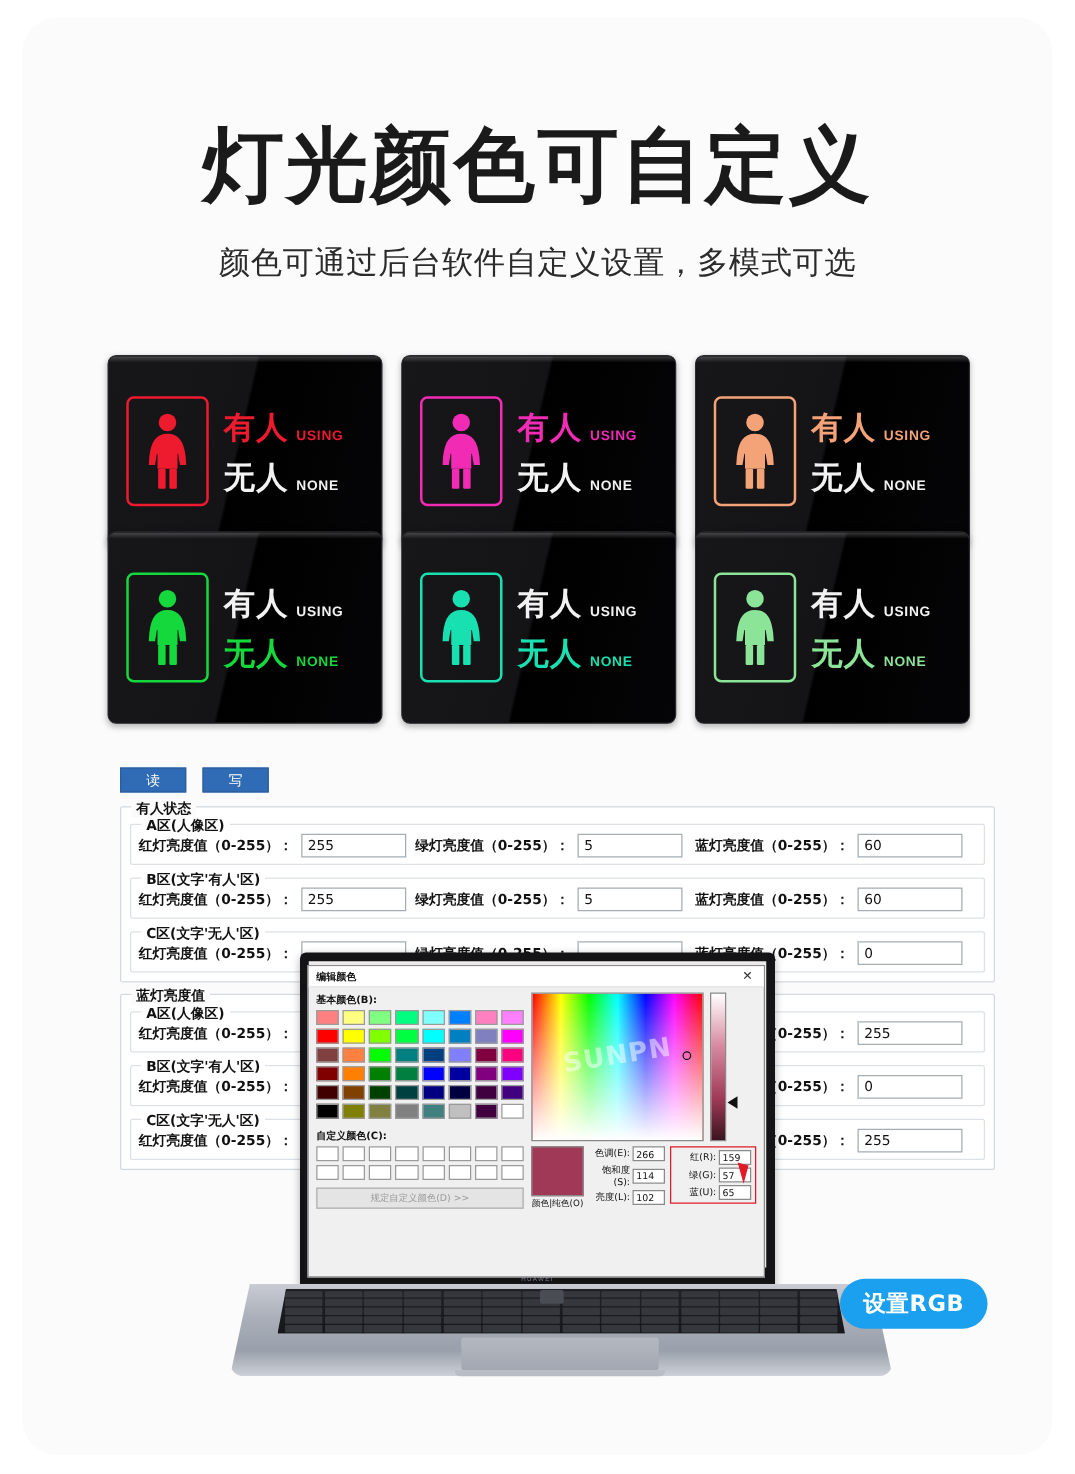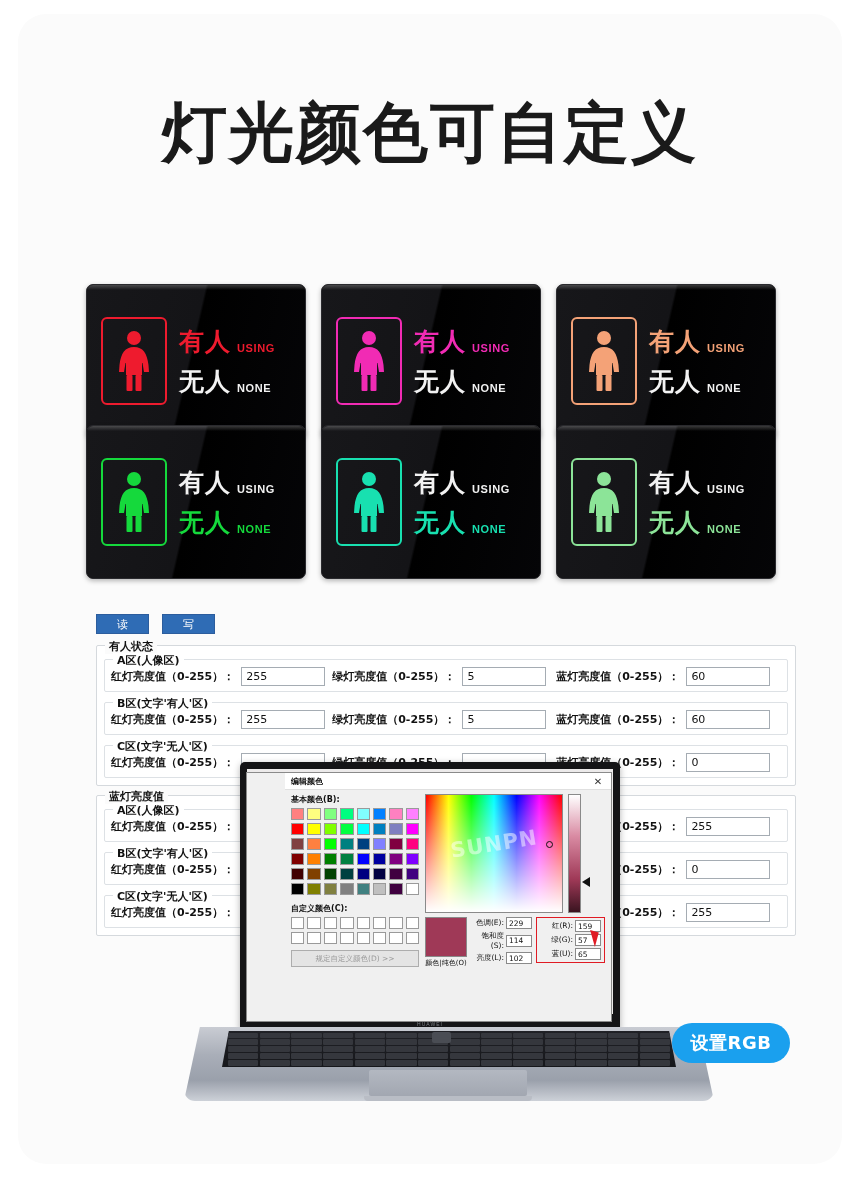--- a/index.html
+++ b/index.html
@@ -191,21 +191,20 @@
 
   
   .dialog {
     position: absolute; left: 0; top: 0;
     width: 366px; height: 250px;
     background: #f0f0f0;
     border: 1px solid #8a8a8a;
     font-family: "DejaVu Sans", "Liberation Sans", sans-serif;
     color: #111;
     font-size: 8px;
-    padding-left: 38px;
   }
   .dlg-title {
     height: 17px; background: #fff; border-bottom: 1px solid #e0e0e0;
     display: flex; align-items: center; padding-left: 6px;
     font-size: 8px; font-weight: 700;
   }
   .dlg-close {
     position: absolute; right: 0; top: 0; width: 26px; height: 17px;
     display: flex; align-items: center; justify-content: center;
     font-size: 10px; color: #333;
@@ -291,20 +290,21 @@
     letter-spacing: 0.5px;
   }
 </style>
 </head>
 <body>
 
 <div class="page">
 
   <div class="header">
     <div class="title">灯光颜色可自定义</div>
+    <div class="subtitle">颜色可通过后台软件自定义设置，多模式可选</div>
   </div>
 
   <div class="sign-grid" id="sign-grid">
       <div class="sign">
         <div class="gloss"></div>
         <div class="gloss2"></div>
         <div class="inner">
           <div class="fig-box" style="color:#ee1b2e">
             <svg width="40" height="62" viewBox="0 0 40 62" fill="#ee1b2e">
   <circle cx="20" cy="8" r="7"></circle>
@@ -747,21 +747,21 @@
           </div>
         </div>
         <div class="hsv-row">
           <div>
             <div class="preview"></div>
             <div class="preview-cap">颜色|纯色(O)</div>
           </div>
           <div class="num-col" id="hsl-col">
               <div class="num-row">
                 <span class="nl">色调(E):</span>
-                <span class="nv">229</span>
+                <span class="nv">266</span>
               </div>
               <div class="num-row">
                 <span class="nl">饱和度(S):</span>
                 <span class="nv">114</span>
               </div>
               <div class="num-row">
                 <span class="nl">亮度(L):</span>
                 <span class="nv">102</span>
               </div>
             </div>

